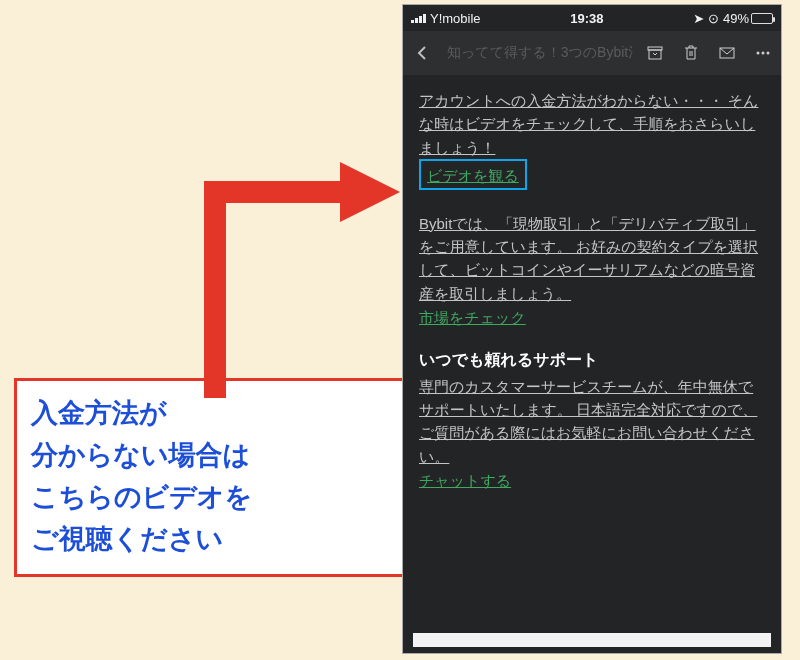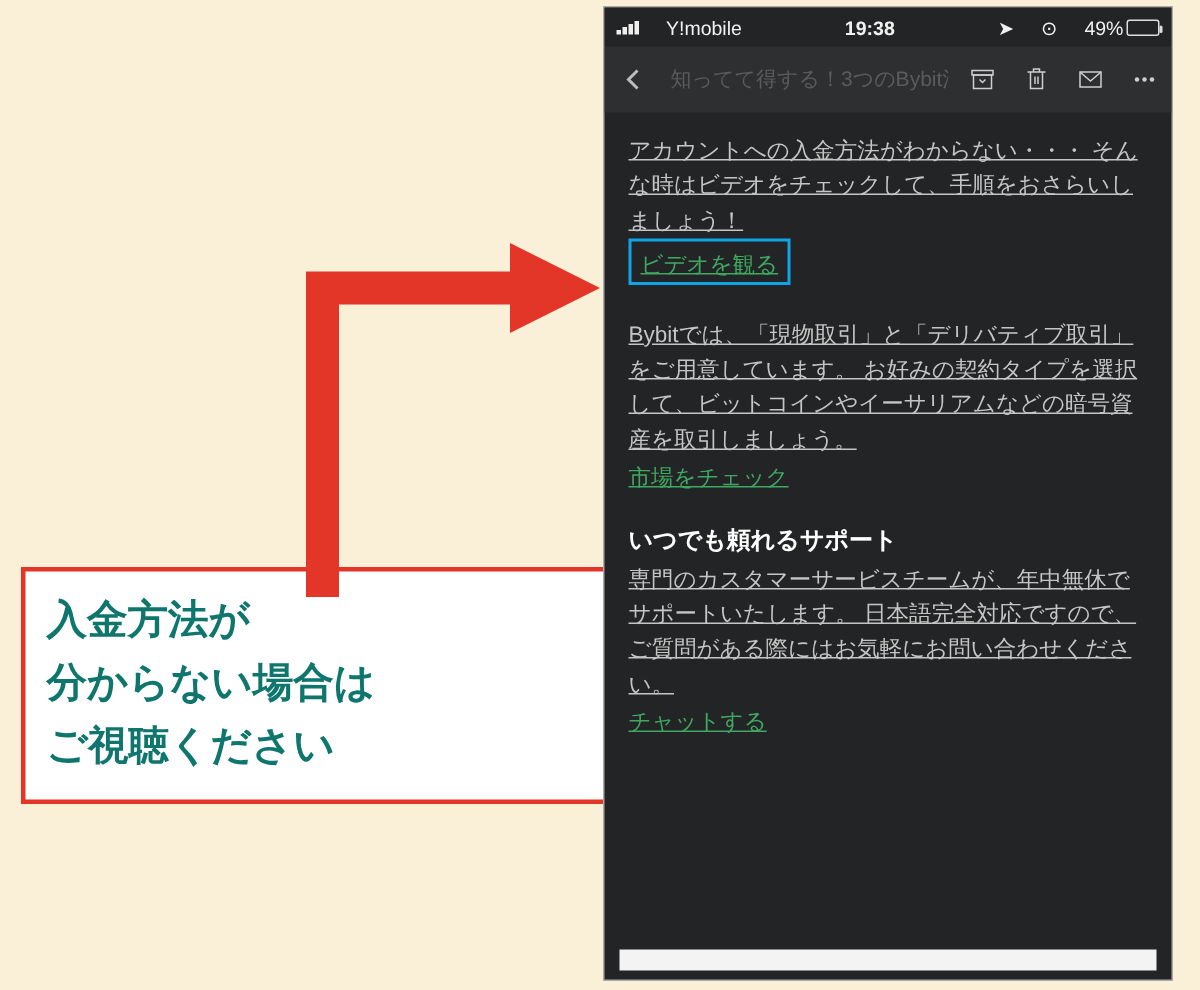--- a/index.html
+++ b/index.html
@@ -17,21 +17,21 @@
     position: absolute;
     left: 14px;
     top: 378px;
     width: 408px;
     padding: 12px 14px 14px 14px;
     border: 3px solid #e33528;
     background: #ffffff;
     font-size: 27px;
     line-height: 1.55;
     font-weight: 700;
-    color: #0f766e;
+    color: #1d4ed8;
     letter-spacing: 0px;
   }
 
   
   .arrow {
     position: absolute;
     left: 200px;
     top: 148px;
     width: 200px;
     height: 260px;
@@ -58,21 +58,21 @@
     justify-content: space-between;
     height: 26px;
     padding: 0 8px;
     font-size: 13px;
     background: #232425;
     color: #f1f1f1;
   }
   .status-left, .status-right {
     display: flex;
     align-items: center;
-    gap: 18px;
+    gap: 4px;
     justify-content: space-between;
   }
   .status-center { font-weight: 600; }
   .battery {
     display: inline-flex;
     align-items: center;
     gap: 2px;
   }
   .battery-shell {
     width: 22px; height: 11px;
@@ -168,20 +168,21 @@
   .signal-bars i:nth-child(3){height:7px;}
   .signal-bars i:nth-child(4){height:9px;}
 
 </style>
 </head>
 <body>
 
 <div class="callout-box">
   <div>入金方法が</div>
   <div>分からない場合は</div>
+  <div>こちらのビデオを</div>
   <div>ご視聴ください</div>
 </div>
 
 <svg class="arrow" viewBox="0 0 200 260">
   <path d="M 15 250 L 15 44 L 150 44" stroke="#e33528" stroke-width="22" fill="none"></path>
   <path d="M 140 14 L 200 44 L 140 74 Z" fill="#e33528"></path>
 </svg>
 
 <div class="phone">
 

